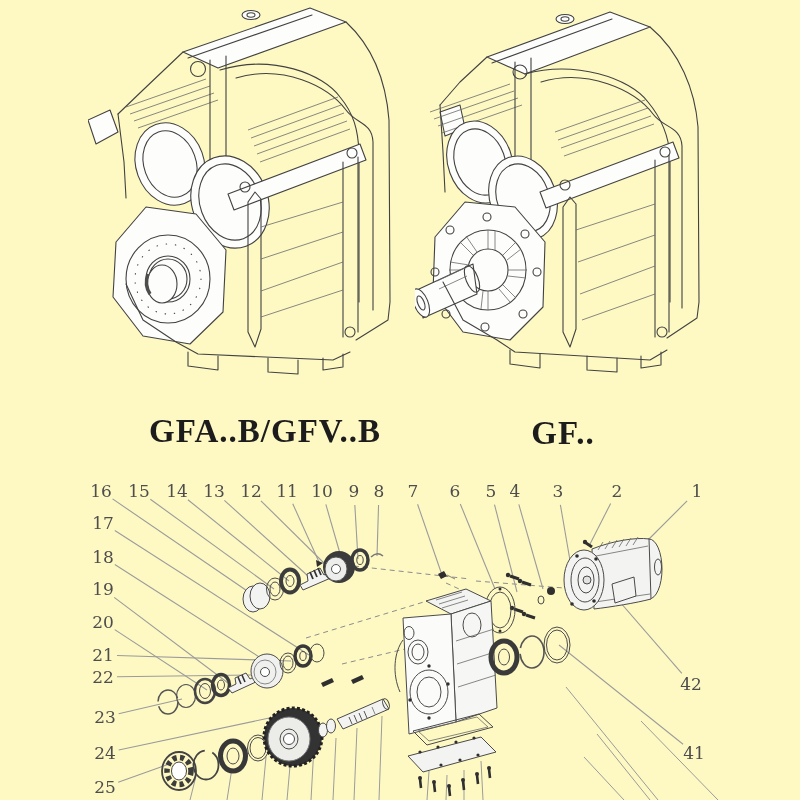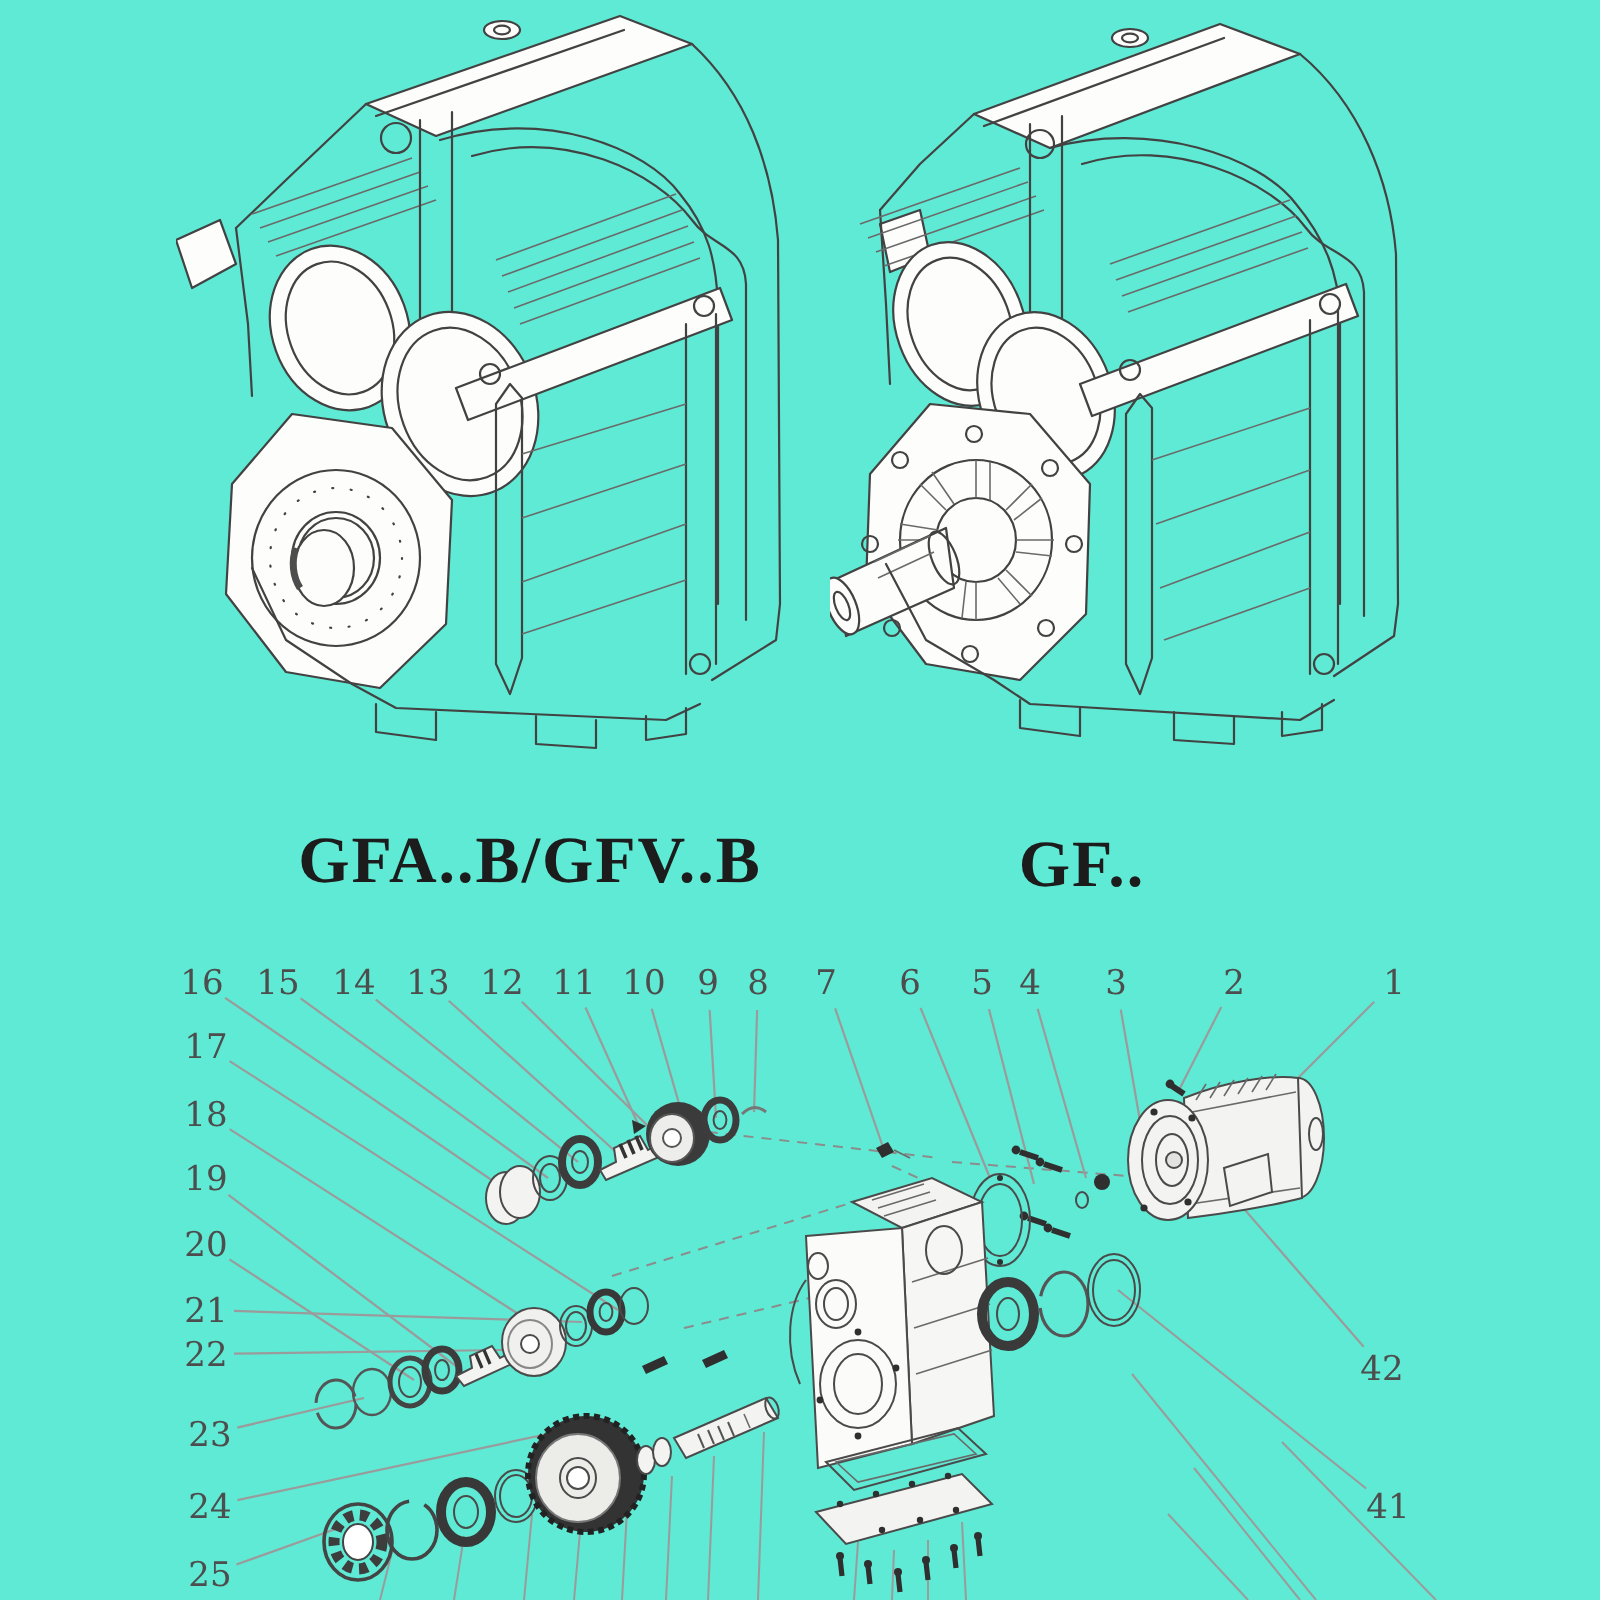--- a/index.html
+++ b/index.html
@@ -1,20 +1,20 @@
 <!DOCTYPE html>
 <html><head>
 <meta charset="utf-8">
 <style>
   html,body{margin:0;padding:0;}
   body{width:800px;height:800px;overflow:hidden;background:#f4f3f1;}
-  #page{position:relative;width:800px;height:800px;background:#5eead4;font-family:"Liberation Serif",serif;}
+  #page{position:relative;width:800px;height:800px;background:#fef9c3;font-family:"Liberation Serif",serif;}
   .model-label{position:absolute;font-weight:bold;font-size:33px;letter-spacing:1px;color:#1c1c1c;text-align:center;font-family:"Liberation Serif",serif;}
   #label-left{left:110px;top:413px;width:310px;}
-  #label-right{left:451px;top:415px;width:180px;}
+  #label-right{left:473px;top:415px;width:180px;}
   svg{position:absolute;}
   .ln{stroke:#424242;stroke-width:1.1;fill:none;stroke-linejoin:round;stroke-linecap:round;}
   .lnf{stroke:#424242;stroke-width:1.1;fill:#fdfdfc;stroke-linejoin:round;}
   .thin{stroke:#6a6a6a;stroke-width:0.8;fill:none;}
   .p{stroke:#4a4a4a;stroke-width:1;fill:none;}
   .pf{stroke:#4a4a4a;stroke-width:1;fill:#f3f3f1;}
   .dark{fill:#2f2f2f;stroke:none;}
 </style>
 </head>
 <body>

